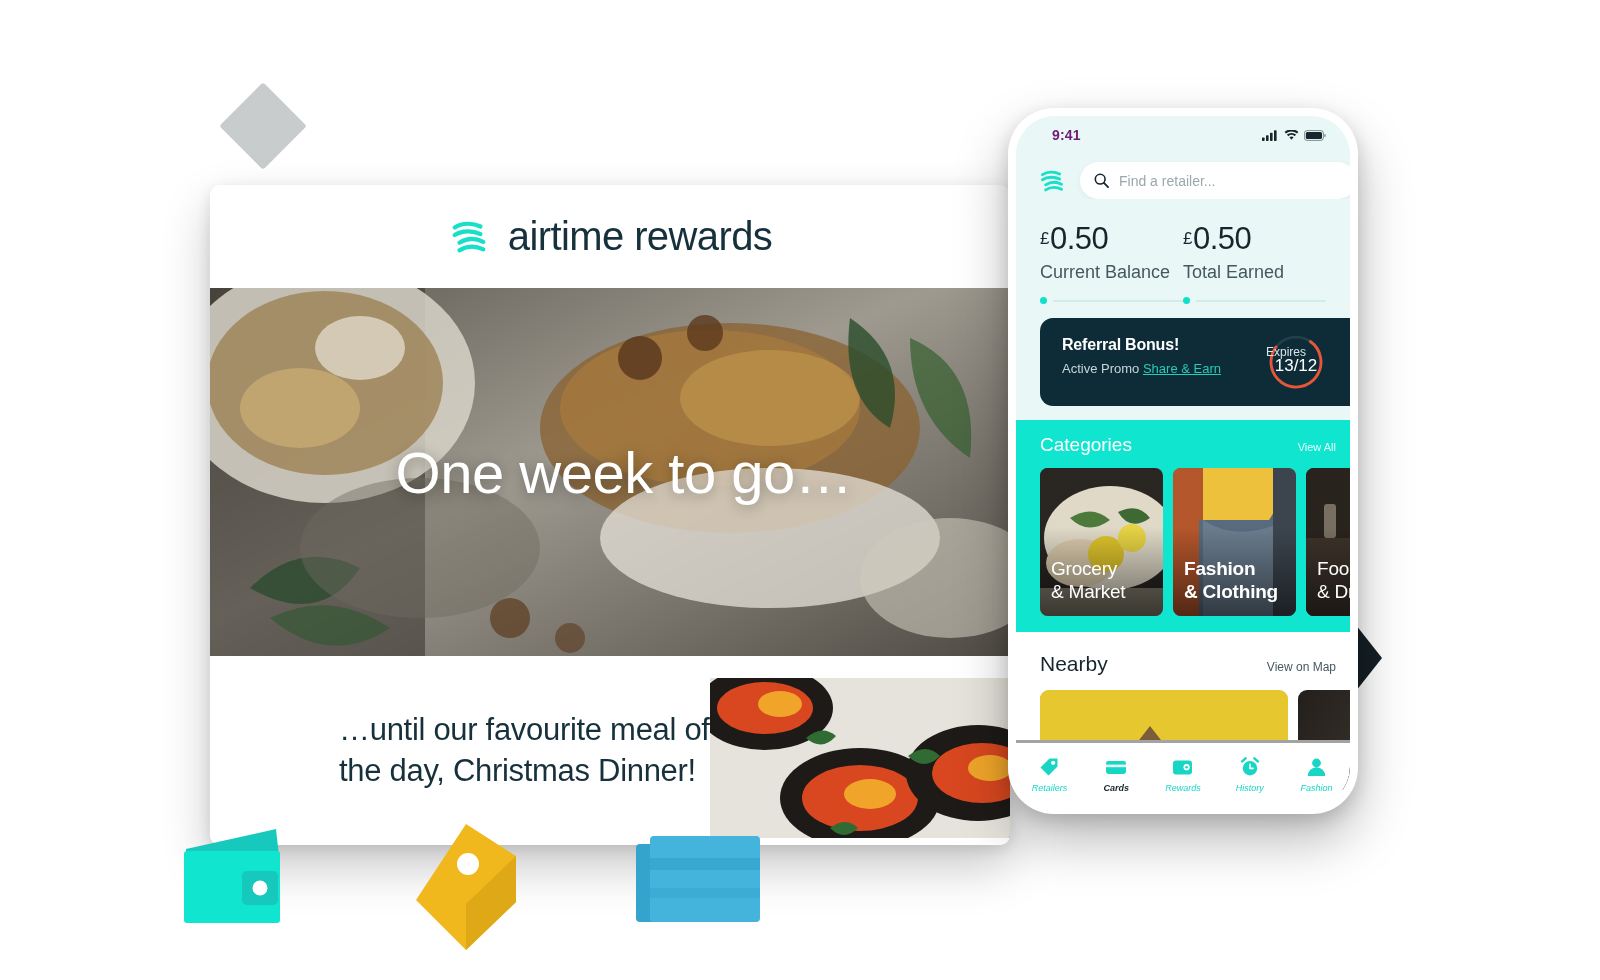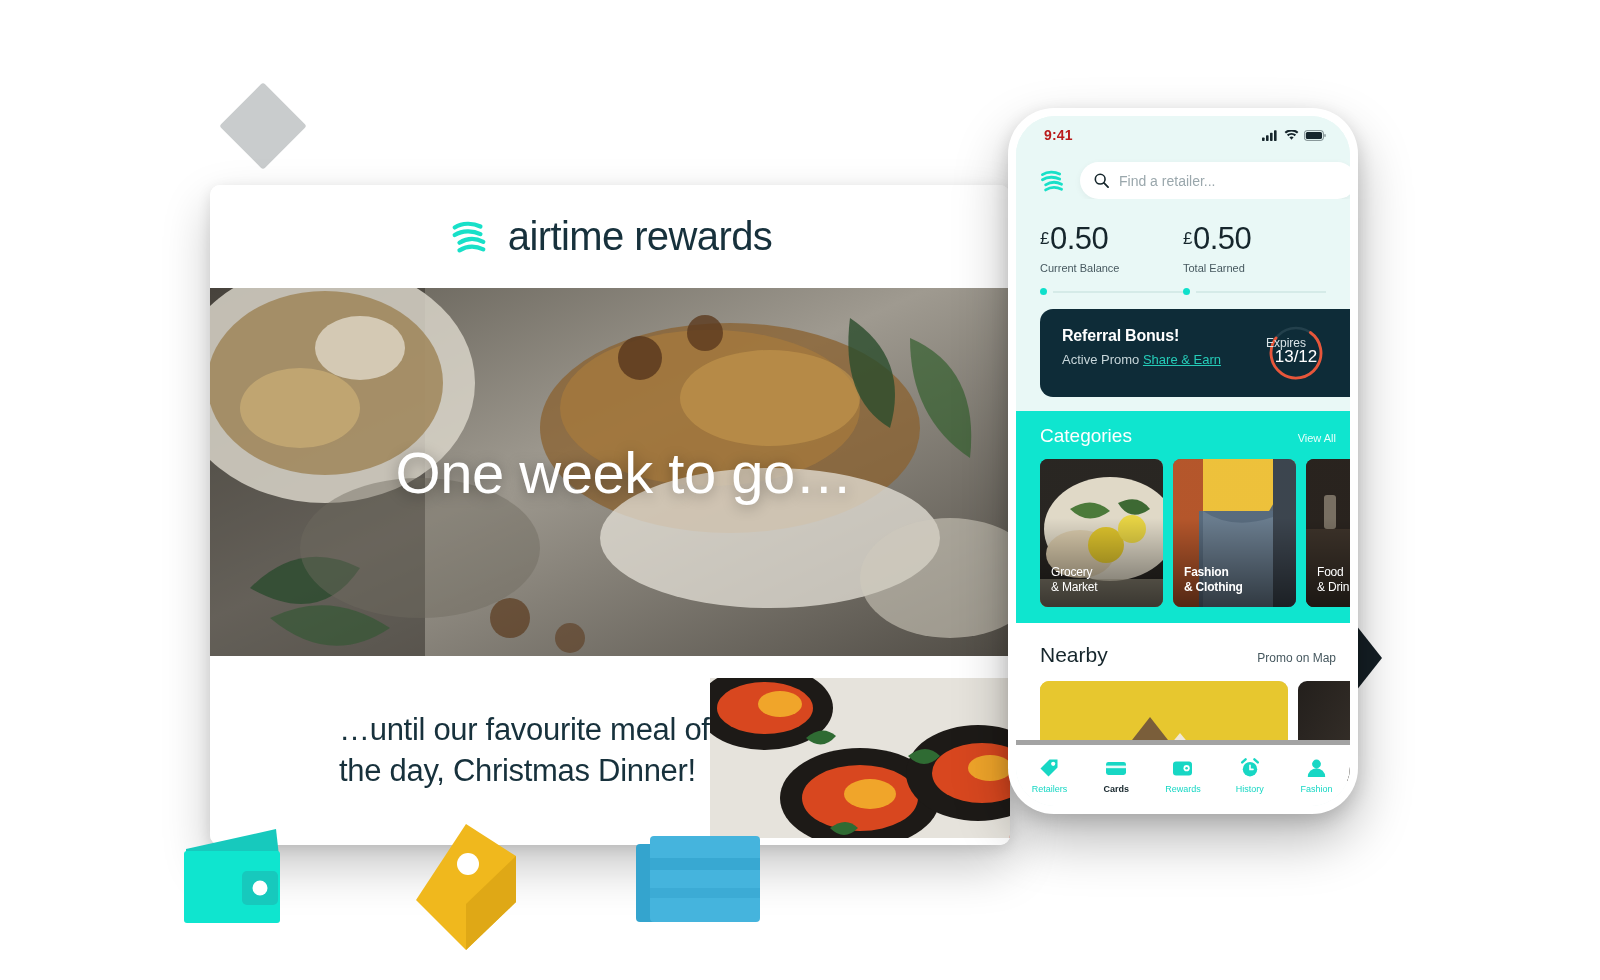--- a/index.html
+++ b/index.html
@@ -119,21 +119,21 @@
     overflow: hidden;
     display: flex; flex-direction: column;
   }
 
   .statusbar {
     height: 32px; flex: 0 0 auto;
     display: flex; align-items: center; justify-content: space-between;
     padding: 6px 24px 0 28px;
     background: #e9f8f6;
   }
-  .status-time { font-size: 14px; font-weight: 700; color: #b91c1c; letter-spacing: 0.2px; }
+  .status-time { font-size: 14px; font-weight: 700; color: #701a75; letter-spacing: 0.2px; margin-left: 8px; }
   .status-icons { display: flex; align-items: center; gap: 5px; }
 
   .search-row {
     flex: 0 0 auto;
     display: flex; align-items: center; gap: 14px;
     padding: 14px 0 0 22px;
     background: #e9f8f6;
   }
   .phone-logo { width: 28px; height: 28px; flex: 0 0 auto; }
   .searchbar {
@@ -150,21 +150,21 @@
 
   .balances {
     flex: 0 0 auto;
     display: flex;
     padding: 24px 0 0 24px;
     background: #e9f8f6;
   }
   .bal { width: 143px; }
   .bal-amt { font-size: 31px; color: #16262c; font-weight: 400; letter-spacing: -0.5px; line-height: 1; }
   .bal-amt .cur { font-size: 17px; vertical-align: 5px; margin-right: 1px; }
-  .bal-label { font-size: 11px; color: #46585f; margin-top: 8px; }
+  .bal-label { font-size: 18px; color: #46585f; margin-top: 8px; }
   .bal-dots { display: flex; padding: 14px 0 0 24px; background: #e9f8f6; }
   .dotline { width: 143px; display: flex; align-items: center; }
   .dot { width: 7px; height: 7px; border-radius: 50%; background: #0fe0cb; flex: 0 0 auto; }
   .dotbar { flex: 1; height: 2px; background: #d5ebe8; margin-left: 6px; }
 
   .promo-wrap { flex: 0 0 auto; padding: 14px 0 14px 24px; background: #e9f8f6; }
   .promo {
     position: relative;
     height: 88px;
     background: #0e2c38;
@@ -191,43 +191,43 @@
     position: relative;
     width: 123px; height: 148px; flex: 0 0 auto;
     border-radius: 8px; overflow: hidden;
   }
   .cat-card .shade {
     position: absolute; inset: 0;
     background: linear-gradient(to bottom, rgba(0,0,0,0.02) 40%, rgba(0,0,0,0.55) 100%);
   }
   .cat-name {
     position: absolute; left: 11px; bottom: 12px; right: 6px;
-    color: #ffffff; font-size: 12px; line-height: 1.24; letter-spacing: -0.2px;
+    color: #ffffff; font-size: 19px; line-height: 1.24; letter-spacing: -0.2px;
   }
   .cat-g1 { background: linear-gradient(150deg,#2a2723 0%, #d9d2c2 40%, #e8c63a 70%, #9aa06a 100%); }
   .cat-g2 { background: linear-gradient(160deg,#b8582c 0%, #f0c43c 35%, #6d7d8c 70%, #3c4650 100%); font-weight: bold; }
   .cat-g3 { background: linear-gradient(150deg,#2d2722 0%, #4e4238 45%, #1d1916 100%); }
 
   .nearby { flex: 1 1 auto; background: #ffffff; padding: 20px 0 0 24px; }
   .nearby-head { display: flex; align-items: baseline; justify-content: center; }
   .nearby-title { font-size: 21px; color: #16262c; flex: 1; }
   .nearby-viewmap { font-size: 12px; color: #46585f; padding-right: 14px; }
   .nearby-row { display: flex; gap: 10px; margin-top: 14px; }
   .near-card { width: 248px; height: 100px; border-radius: 9px; flex: 0 0 auto; overflow: hidden;
     background: linear-gradient(110deg,#e7c72f 0%, #e9cb3b 45%, #c9bfa8 70%, #efe9dd 100%); }
   .near-card2 { width: 70px; height: 100px; border-radius: 9px; flex: 0 0 auto;
     background: linear-gradient(120deg,#231f1c 0%, #3a332c 100%); }
 
   .tabbar {
     position: absolute; left: 0; right: 0; bottom: 0;
     height: 66px;
     background: #ffffff;
-    border-top: 5px solid #a3a3a3;
+    border-top: 3px solid #a3a3a3;
     border-radius: 0 0 39px 39px;
-    display: flex; align-items: center;
+    display: flex; align-items: center; font-style: italic;
   }
   .tab { flex: 1; text-align: center; }
   .tab-ico { height: 22px; display: flex; align-items: center; justify-content: center; }
   .tab-label { font-size: 9px; margin-top: 5px; color: #17d7c4; }
   .tab.active .tab-label { color: #16262c; font-weight: 700; }
 
   
   .deco { position: absolute; pointer-events: none; }
   .wallet { left: 168px; top: 827px; width: 130px; height: 120px; }
   .tagico { left: 412px; top: 822px; width: 108px; height: 130px; }
@@ -451,21 +451,21 @@
               <span>Food</span><br>
               <span>&amp; Drink</span>
             </div>
           </div>
         </div>
       </div>
 
       <div class="nearby">
         <div class="nearby-head">
           <div class="nearby-title">Nearby</div>
-          <div class="nearby-viewmap">Promo on Map</div>
+          <div class="nearby-viewmap">View on Map</div>
         </div>
         <div class="nearby-row">
           <div class="near-card">
             <svg viewBox="0 0 248 100" width="248" height="100">
               <rect width="248" height="100" fill="#e7c72f"></rect>
               <path d="M60 100 L110 36 L160 100 Z" fill="#7a5e3a"></path>
               <path d="M100 100 L140 52 L180 100 Z" fill="#efe7d8"></path>
             </svg>
           </div>
           <div class="near-card2"></div>

